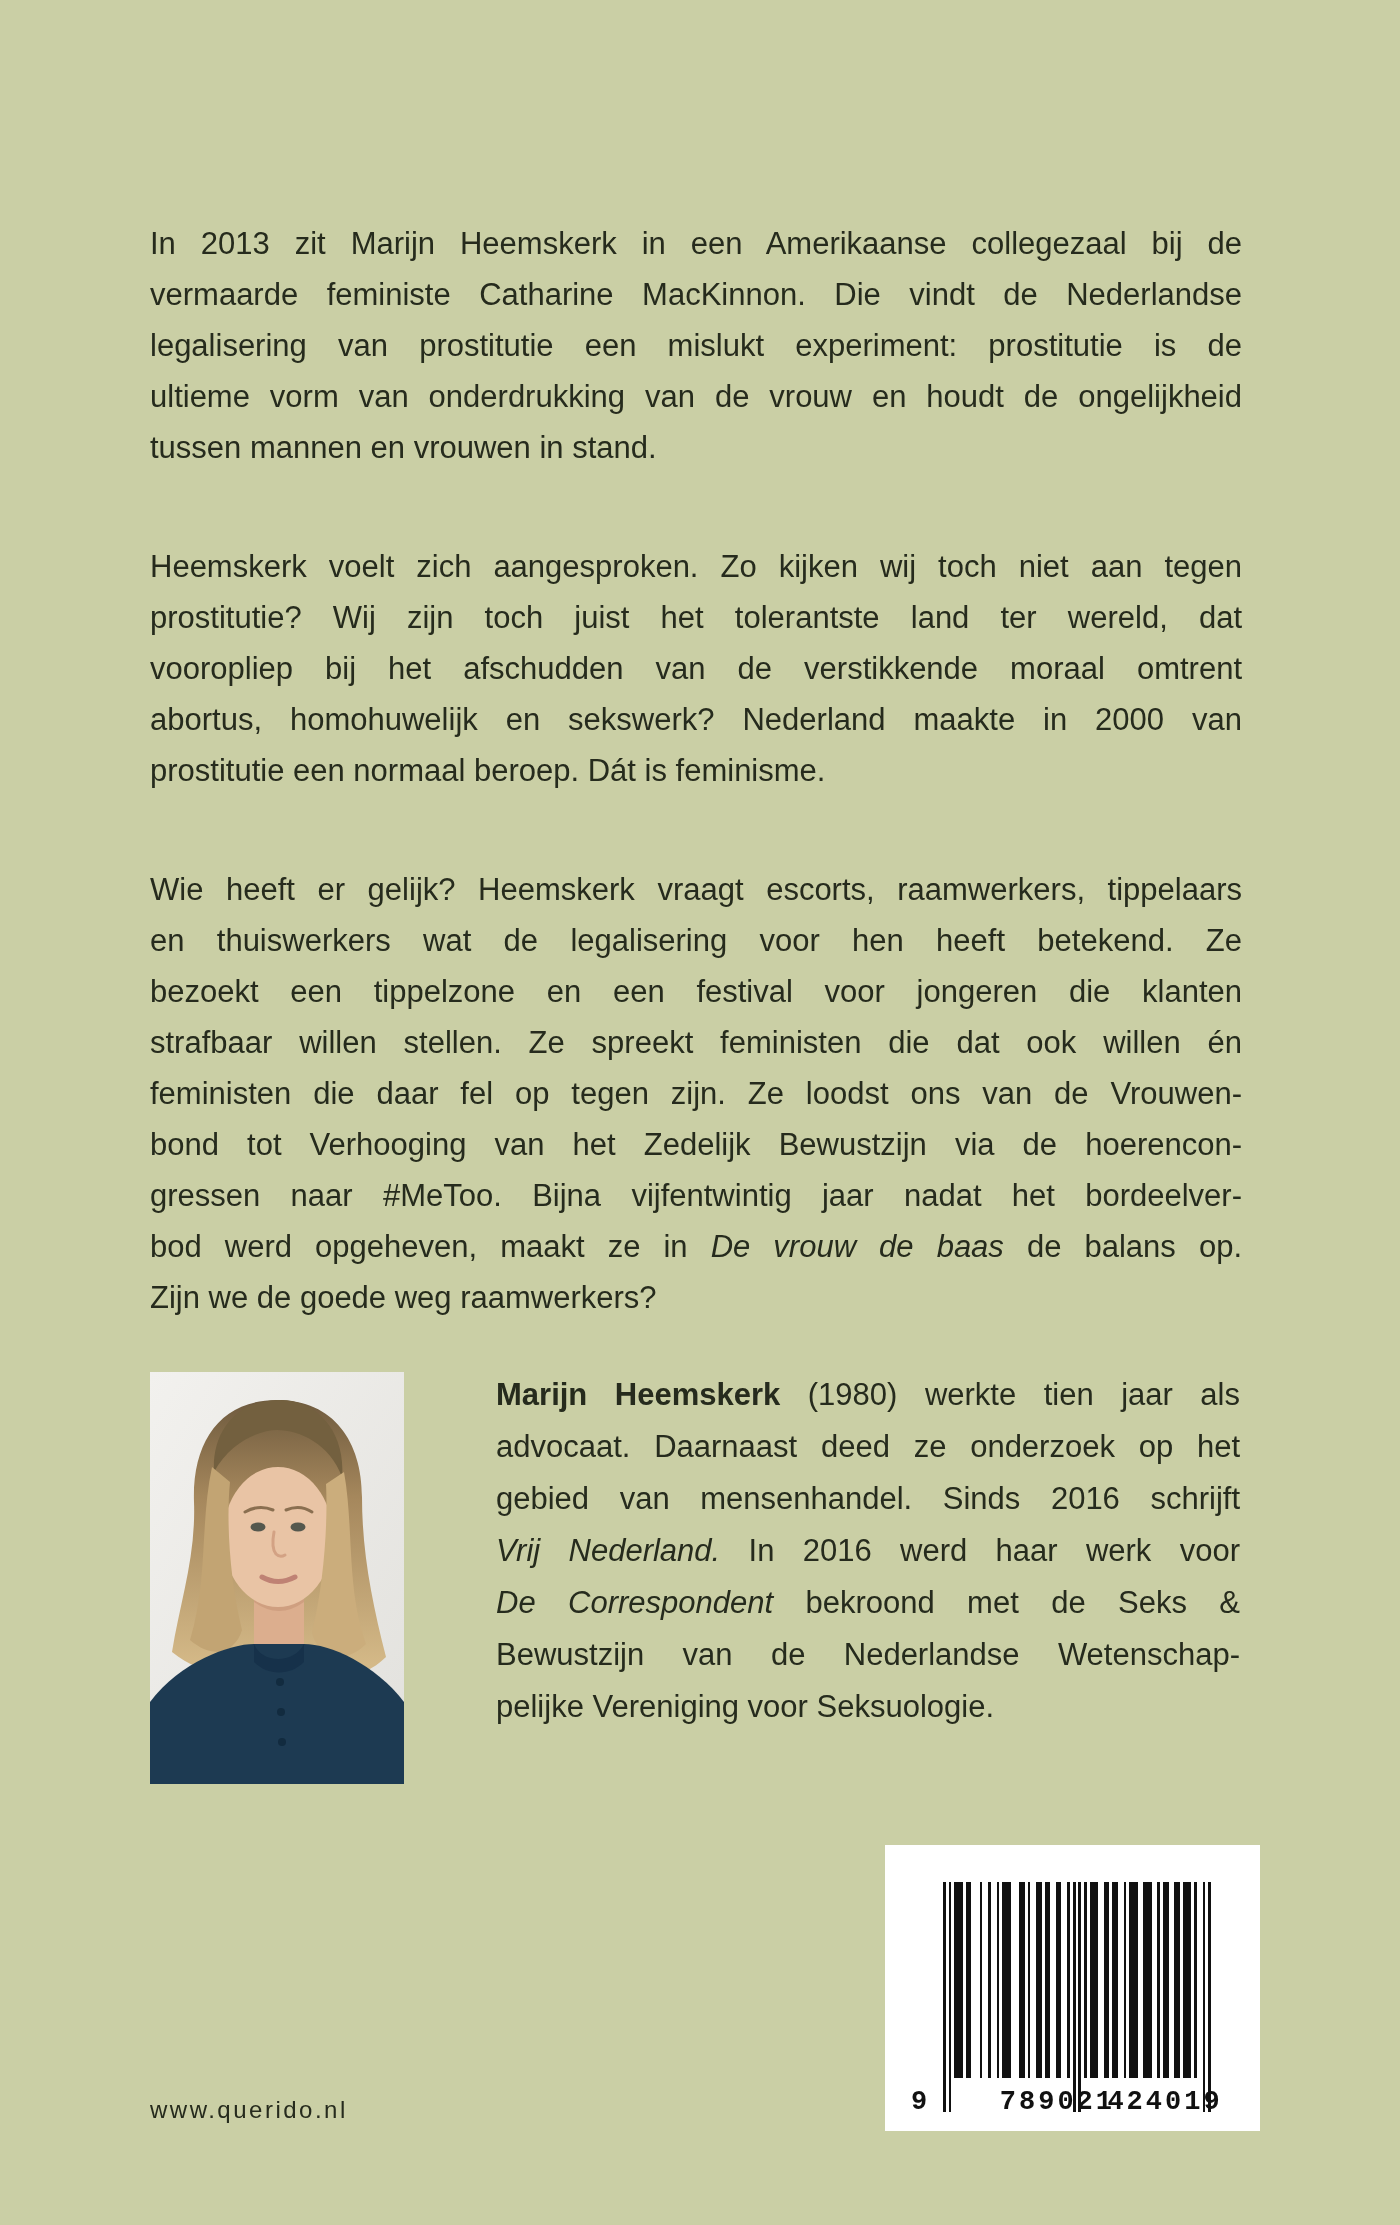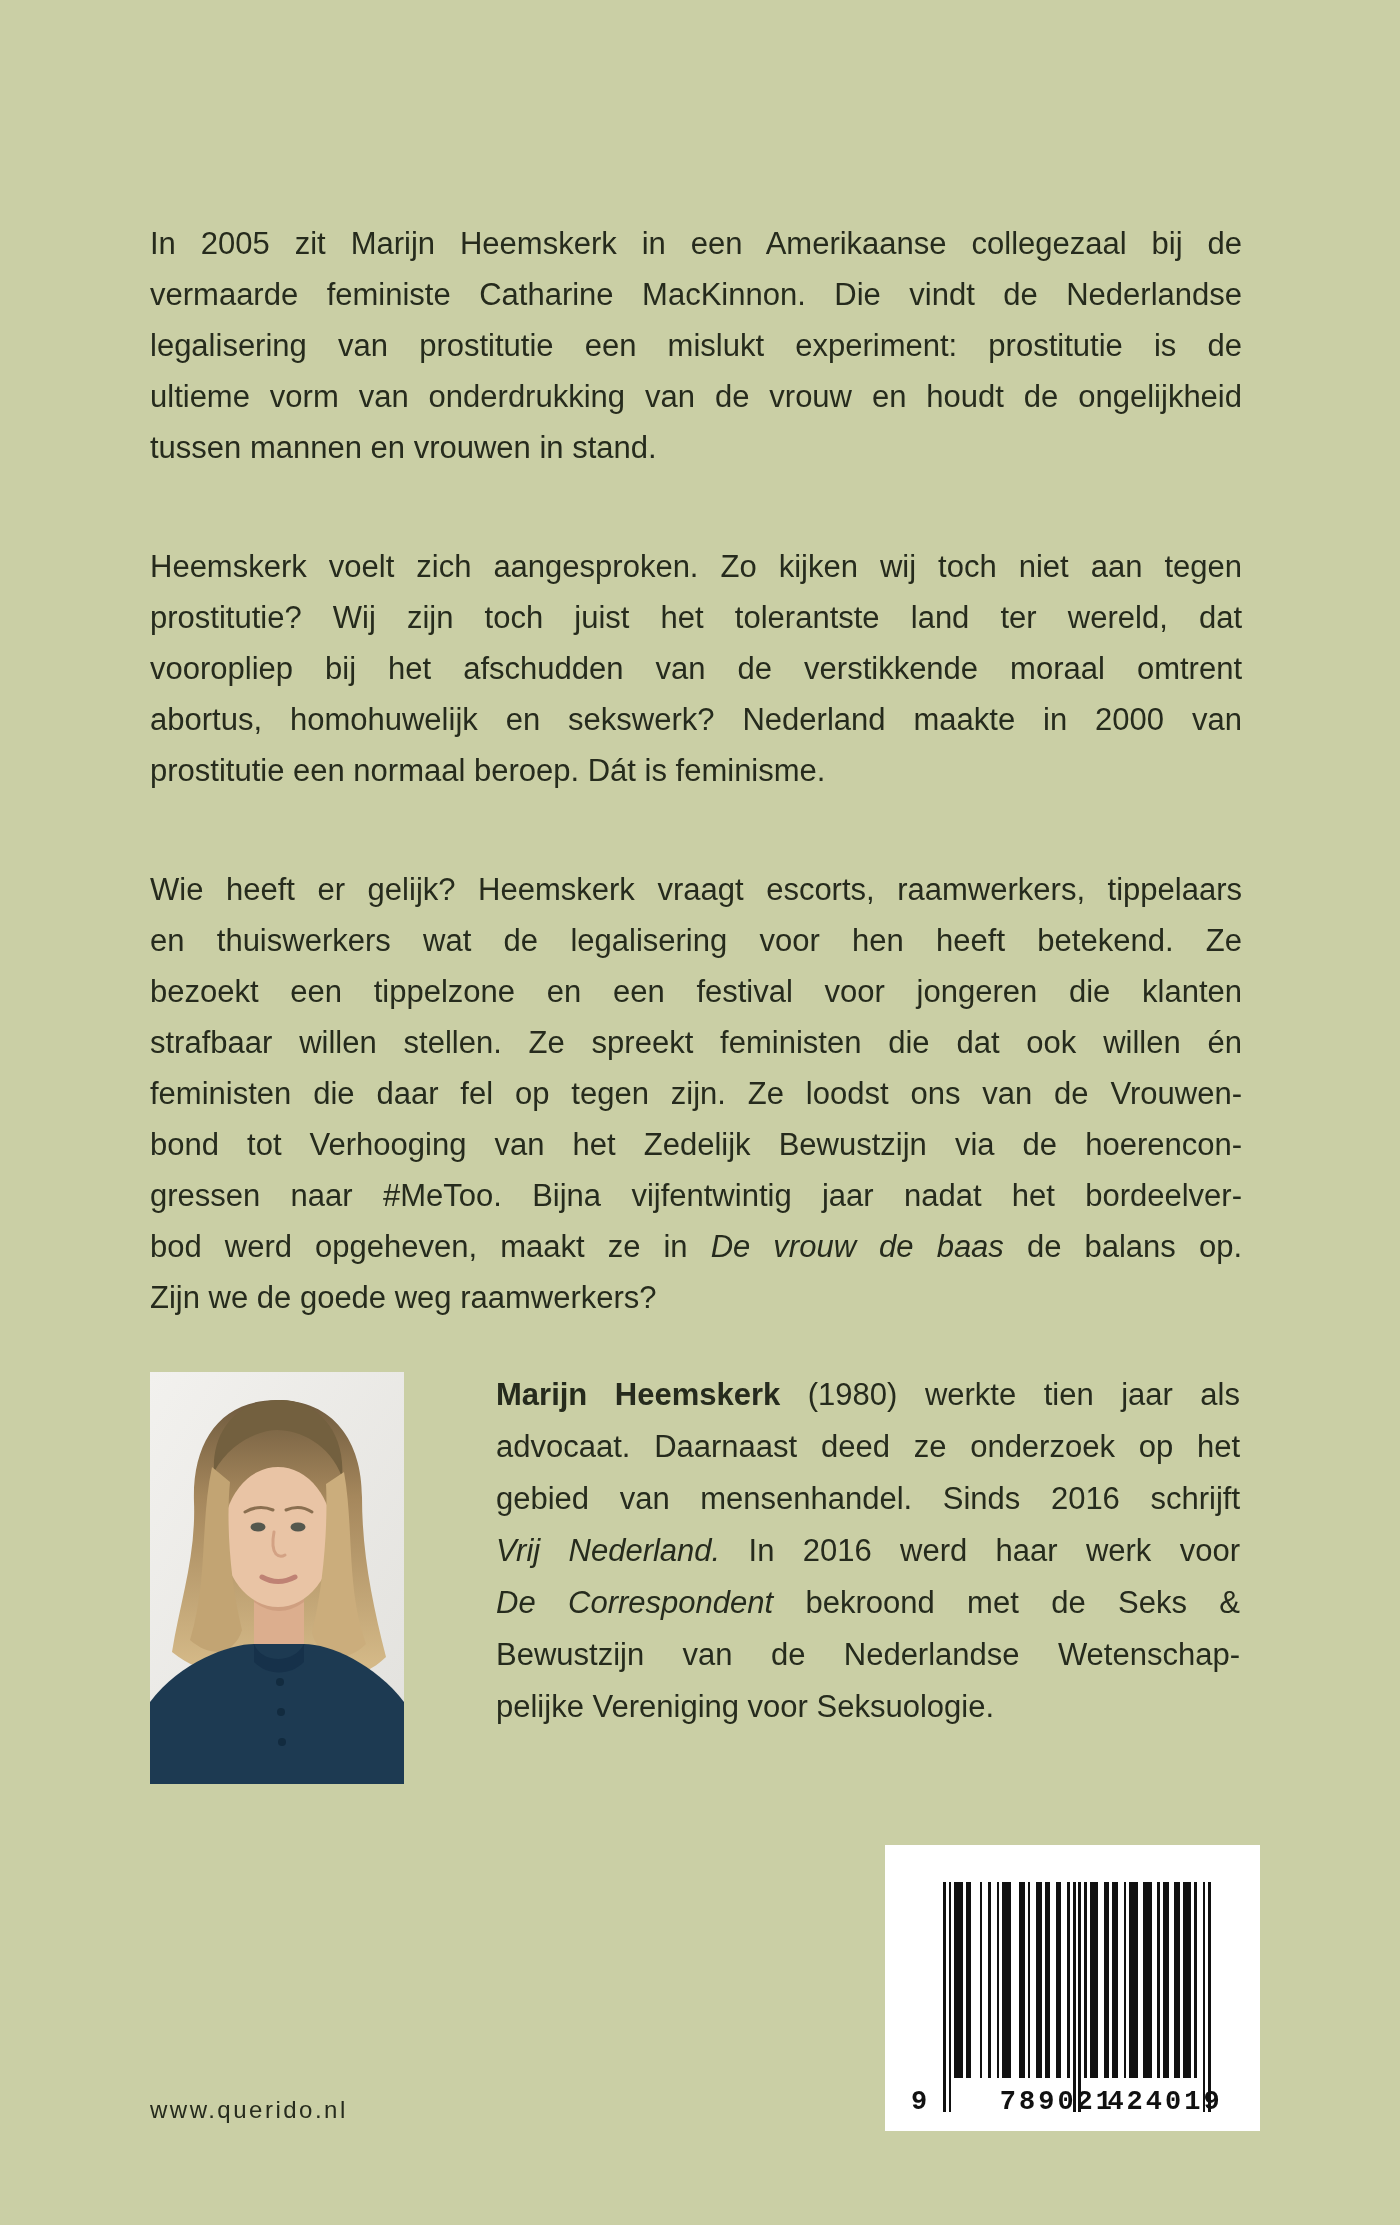--- a/index.html
+++ b/index.html
@@ -74,21 +74,21 @@
     color:var(--ink);
   }
 </style>
 </head>
 <body>
 
 <div class="page">
 
   <div class="synopsis" id="synopsis">
       <div class="para">
-        <div class="tline"><span>In 2005 zit Marijn Heemskerk in een Amerikaanse collegezaal bij de</span></div>
+        <div class="tline"><span>In 2013 zit Marijn Heemskerk in een Amerikaanse collegezaal bij de</span></div>
         <div class="tline"><span>vermaarde feministe Catharine MacKinnon. Die vindt de Nederlandse</span></div>
         <div class="tline"><span>legalisering van prostitutie een mislukt experiment: prostitutie is de</span></div>
         <div class="tline"><span>ultieme vorm van onderdrukking van de vrouw en houdt de ongelijkheid</span></div>
         <div class="tline last"><span>tussen mannen en vrouwen in stand.</span></div>
       </div>
       <div class="para">
         <div class="tline"><span>Heemskerk voelt zich aangesproken. Zo kijken wij toch niet aan tegen</span></div>
         <div class="tline"><span>prostitutie? Wij zijn toch juist het tolerantste land ter wereld, dat</span></div>
         <div class="tline"><span>vooropliep bij het afschudden van de verstikkende moraal omtrent</span></div>
         <div class="tline"><span>abortus, homohuwelijk en sekswerk? Nederland maakte in 2000 van</span></div>

